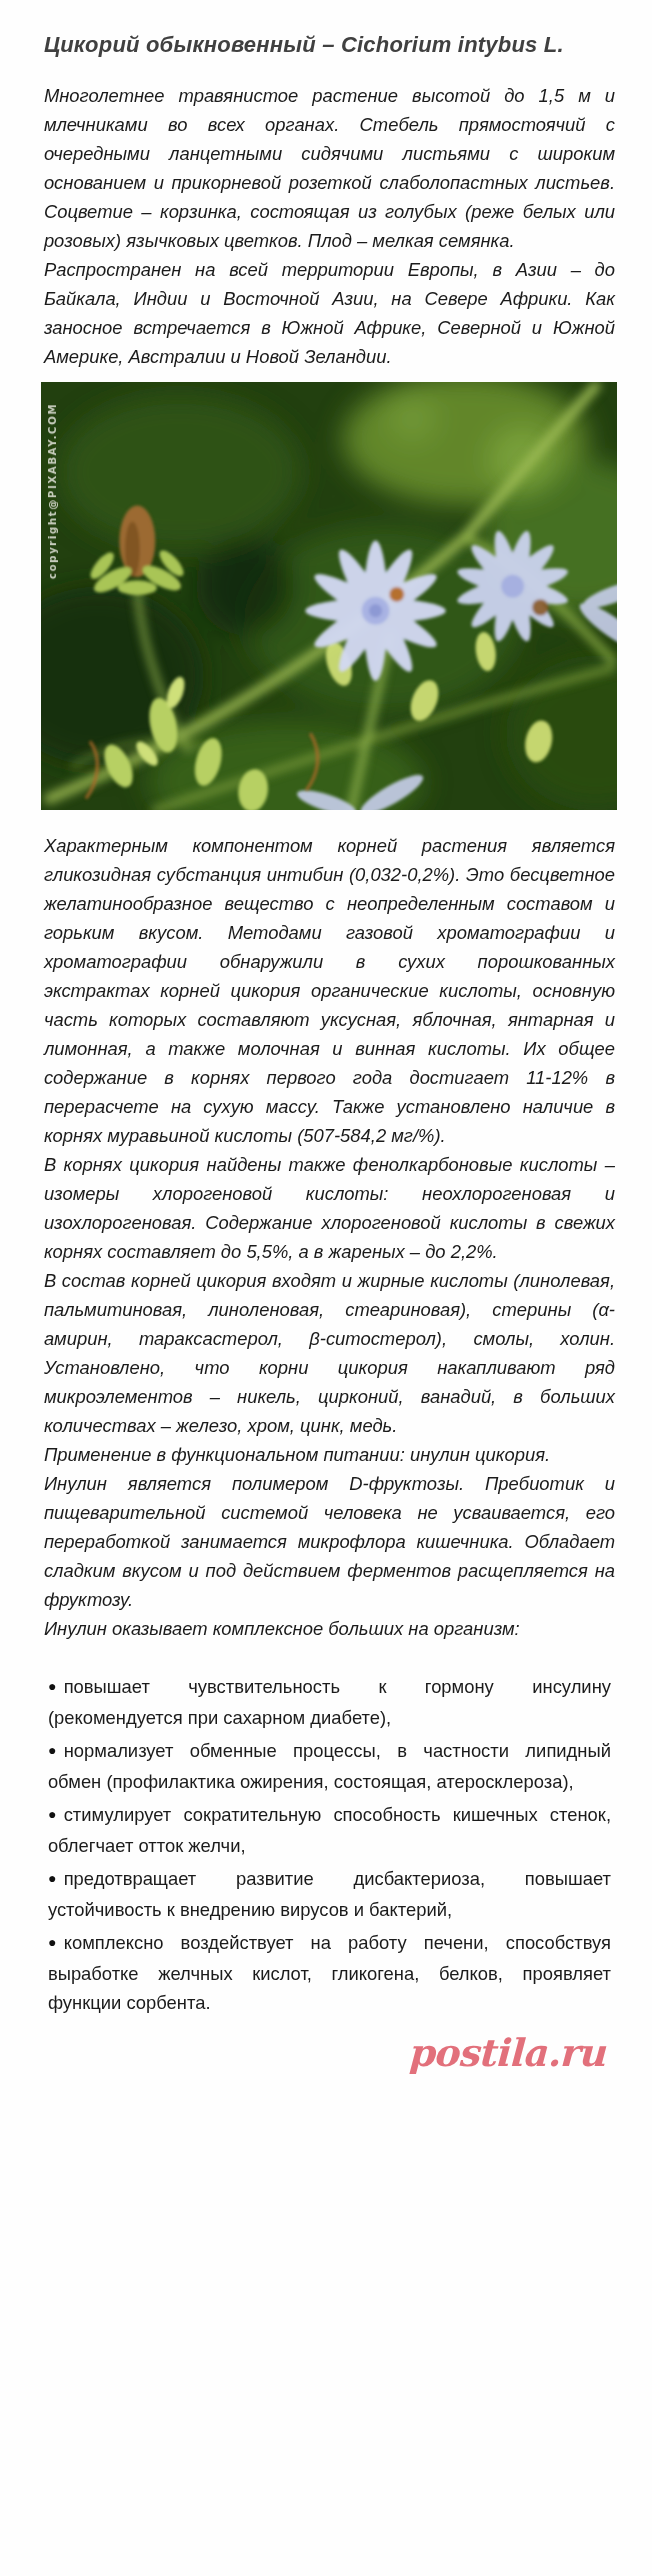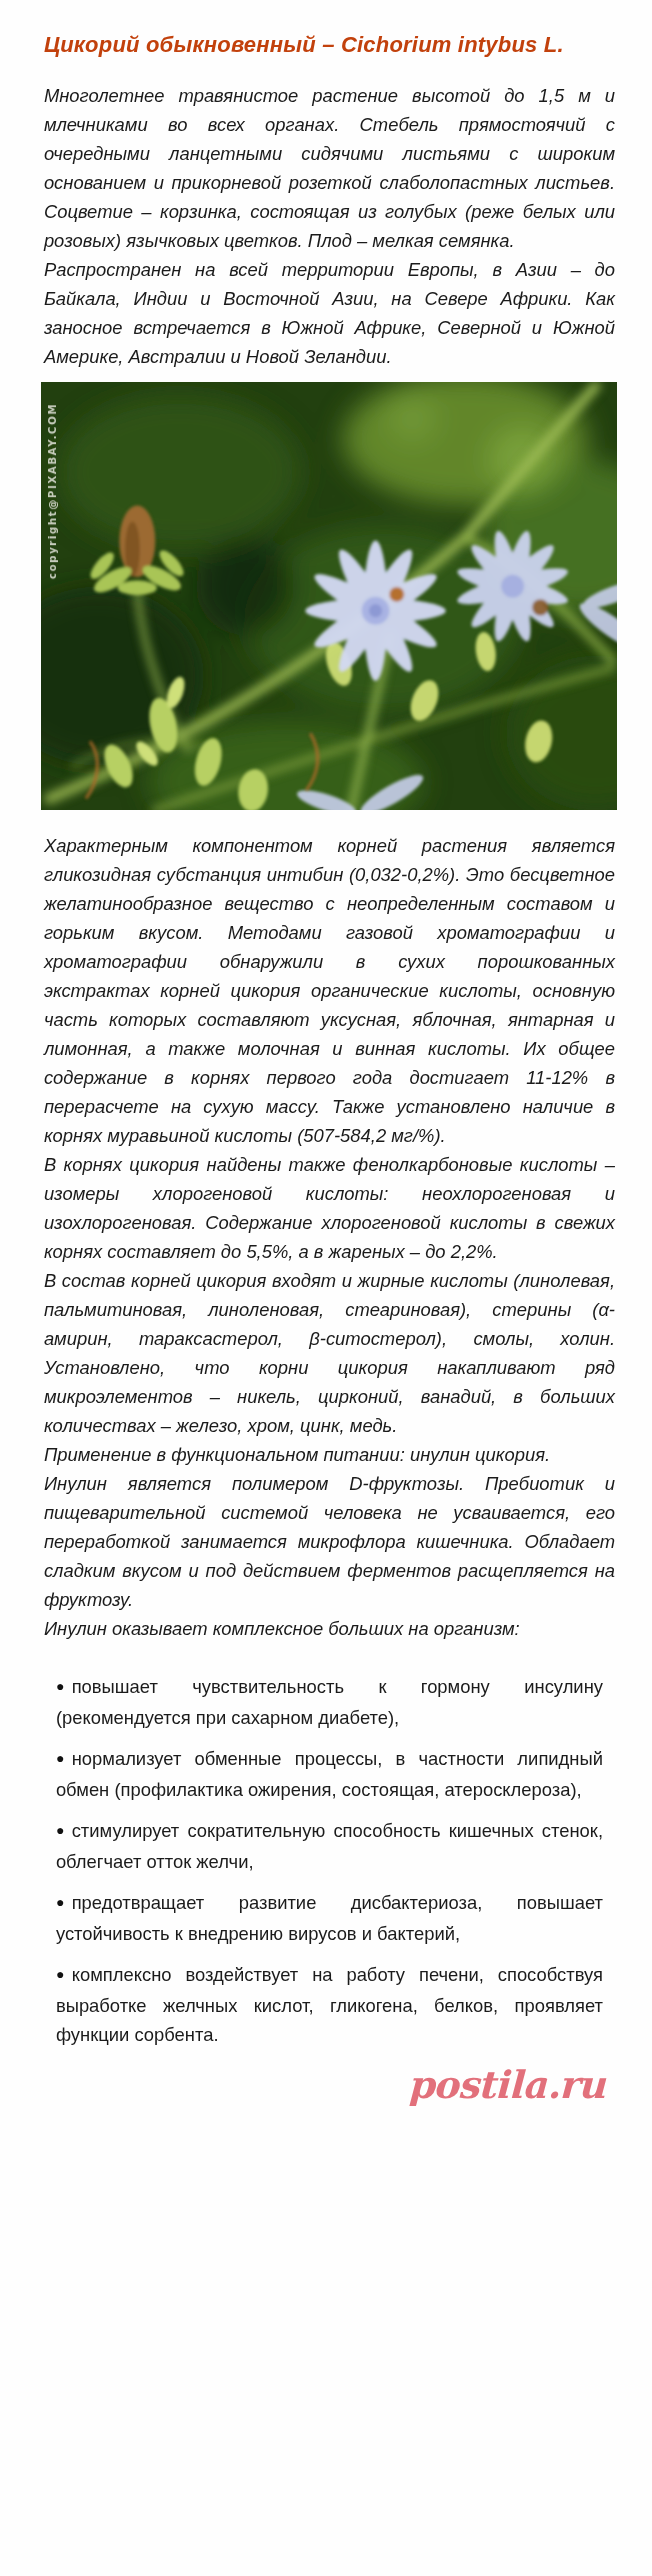--- a/index.html
+++ b/index.html
@@ -6,21 +6,21 @@
   body{width:653px;min-height:2576px;font-family:"Liberation Sans",sans-serif;color:#1b1b1b;}
   .page{
     box-sizing:border-box;width:653px;min-height:2576px;
     padding:31px 38px 24.5px 39px;background:#fefefe;
     outline:0.8px solid #e3e3e3;outline-offset:-0.8px;
     overflow:hidden;
   }
   .title{
     margin:0 0 21px 4.9px;
     font-size:22px;line-height:28.6px;font-weight:bold;font-style:italic;
-    color:#c2410c;letter-spacing:0.2px;
+    color:#404040;letter-spacing:0.2px;
   }
   .title-line{display:block;}
   .para{
     margin:0 0 0 4.9px;
     font-size:18.4px;line-height:29px;text-align:justify;font-style:italic;
   }
   .gap-before{}
   .photo{
     position:relative;margin:11.4px 0 21px 1.6px;padding:0;
     width:576px;height:428px;background:#223c10;overflow:hidden;
@@ -31,21 +31,21 @@
     writing-mode:vertical-rl;transform:rotate(180deg);
     font-size:10.2px;letter-spacing:1.6px;font-weight:bold;
     color:rgba(236,236,228,.82);
     font-family:"DejaVu Sans",sans-serif;
     user-select:none;
   }
   .bullets{
     list-style:none;margin:29px 0 0 4.9px;padding:0;
   }
   .bullets li{
-    font-size:18.4px;line-height:29px;text-align:justify;margin:12px;
+    font-size:18.4px;line-height:29px;text-align:justify;margin:4px;
   }
   .dot{
     display:inline-block;margin-right:7.3px;font-size:14px;
     position:relative;top:-1.6px;color:#111;
   }
   .footer-row{
     margin:14.7px 8.2px 0 0;text-align:right;
   }
   .postila-logo{
     display:inline-block;

